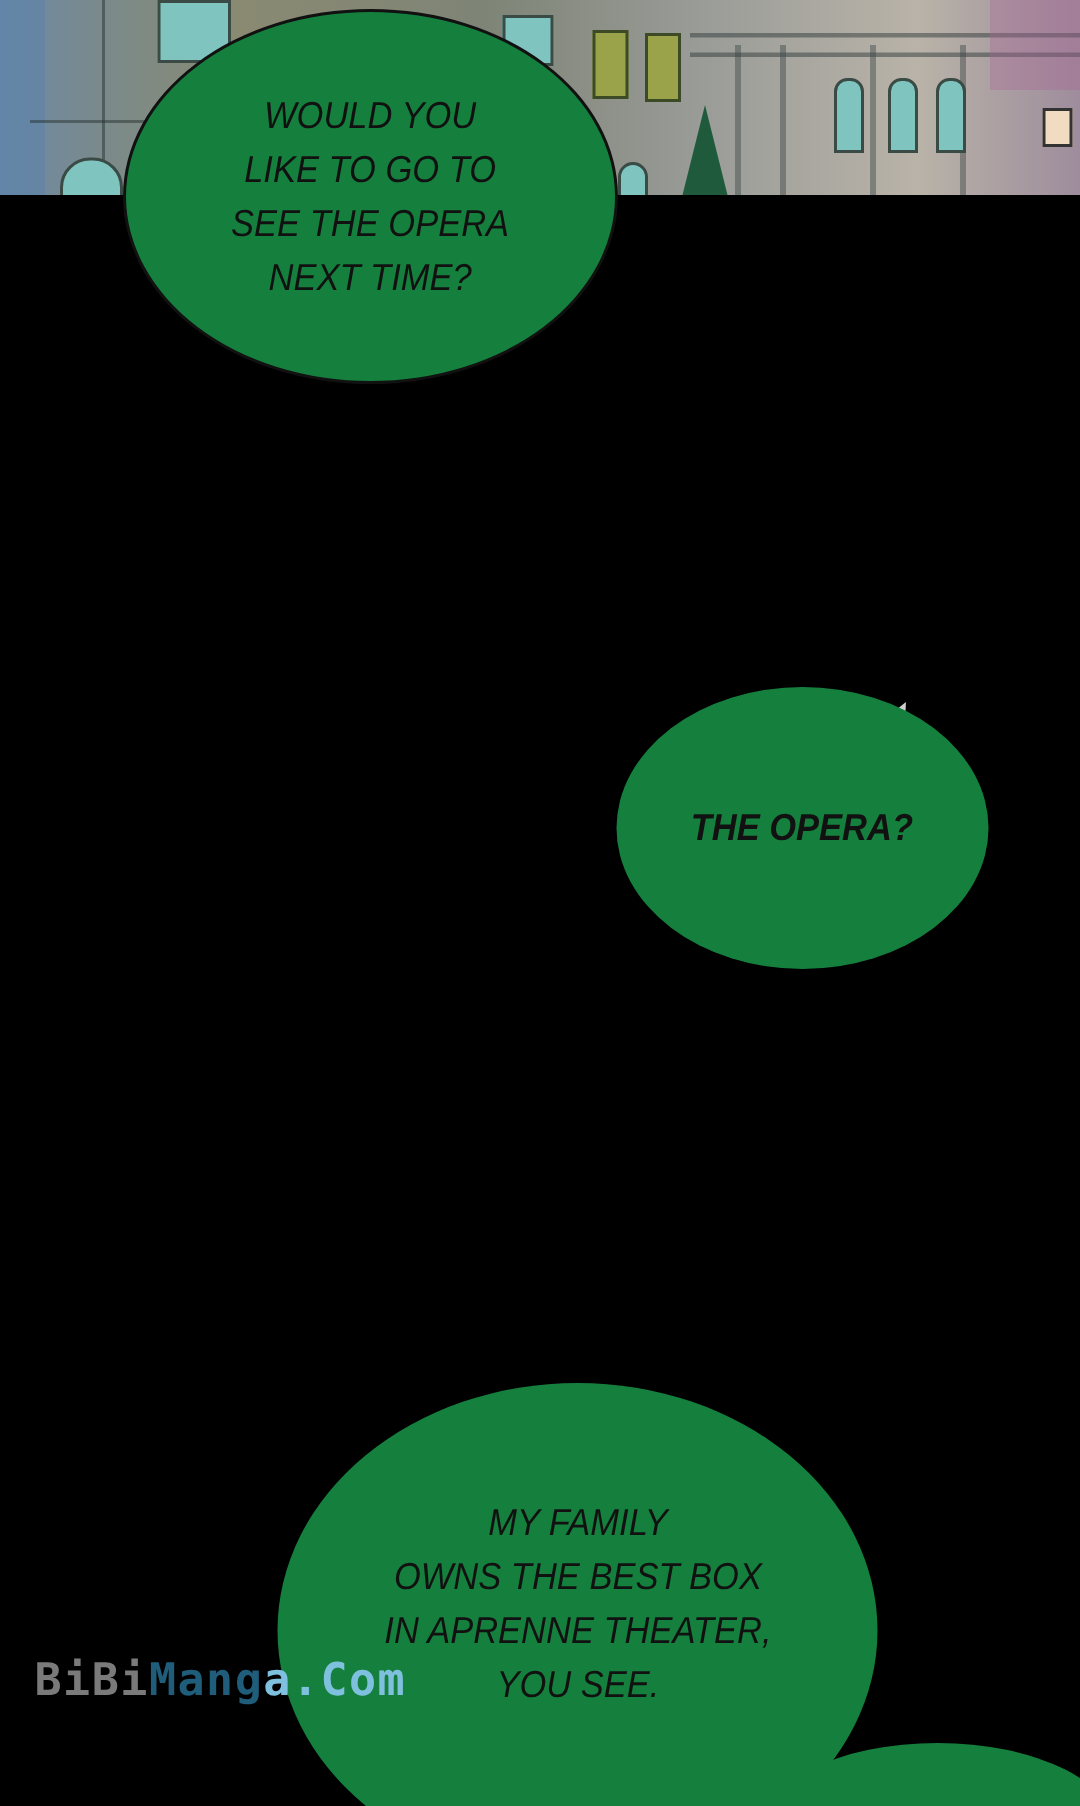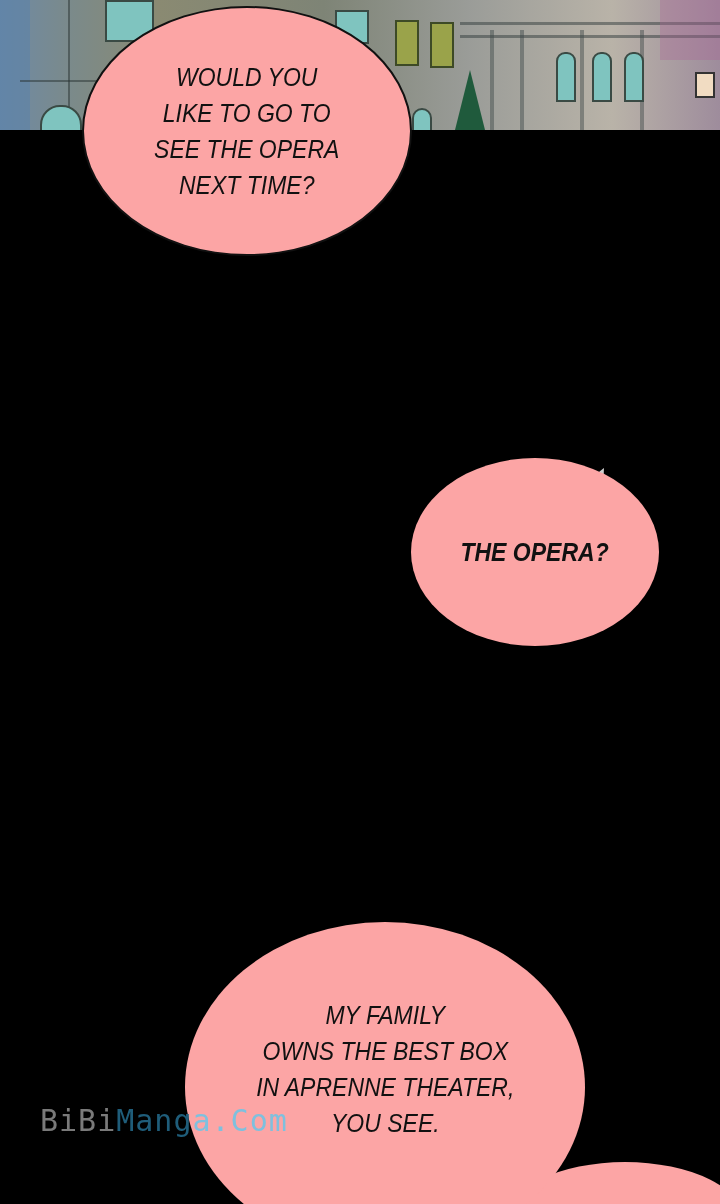--- a/index.html
+++ b/index.html
@@ -17,43 +17,43 @@
   .art-panel .ledge { position: absolute; left: 460px; width: 260px; height: 3px; background: rgba(50,60,60,0.5); }
   .art-panel .tree { position: absolute; left: 455px; top: 70px; width: 0; height: 0;
     border-left: 15px solid transparent; border-right: 15px solid transparent; border-bottom: 60px solid #1f5a3c; }
   .art-panel .lamp { position: absolute; left: 695px; top: 72px; width: 16px; height: 22px; background: #f1dcc2; border: 2px solid #333; }
   .art-panel .pinkwash { position: absolute; right: 0; top: 0; width: 60px; height: 60px; background: rgba(170,100,150,0.35); }
   .art-panel .bluewash { position: absolute; left: 0; top: 0; width: 30px; height: 130px; background: rgba(90,130,170,0.55); }
   .art-panel .hline { position: absolute; height: 2px; background: rgba(40,50,50,0.5); }
   .art-panel .vline { position: absolute; width: 2px; background: rgba(40,50,50,0.5); }
 
   .bubble {
-    position: absolute; background: #fca5a5; border-radius: 50%;
+    position: absolute; background: #15803d; border-radius: 50%;
     display: flex; align-items: center; justify-content: center; text-align: center;
     color: #111;
   }
   .bubble-text {
     font-family: "Liberation Sans", "DejaVu Sans", sans-serif;
     font-size: 25px; line-height: 36px; letter-spacing: 0px; font-style: italic;
     transform: scaleX(0.92);
   }
   .b1 { left: 82px; top: 6px; width: 330px; height: 250px; border: 2px solid #111; box-sizing: border-box; }
   .b2 { left: 411px; top: 458px; width: 248px; height: 188px; font-weight: bold; }
   .b2-tail {
     position: absolute; left: 588px; top: 468px; width: 0; height: 0;
     border-left: 8px solid transparent; border-right: 16px solid transparent;
     border-bottom: 26px solid #cfcfcf; transform: rotate(34deg);
   }
   .b3 { left: 185px; top: 922px; width: 400px; height: 330px; }
   .b4 { left: 505px; top: 1162px; width: 240px; height: 120px; }
   .b3-text { margin-top: -36px; }
 
   .watermark {
-    position: absolute; left: 40px; top: 1103px; font-family: "DejaVu Sans Mono", monospace;
-    font-weight: normal; font-size: 30px; letter-spacing: 1px; line-height: 36px; white-space: nowrap;
+    position: absolute; left: 23px; top: 1103px; font-family: "DejaVu Sans Mono", monospace;
+    font-weight: bold; font-size: 30px; letter-spacing: 1px; line-height: 36px; white-space: nowrap;
   }
   .wm-a { color: #7a7a7a; }
   .wm-b { color: #1f5d7a; }
   .wm-c { color: #7ec0de; }
 </style>
 </head>
 <body>
 
 <div class="art-panel">
   <div class="bluewash"></div>

